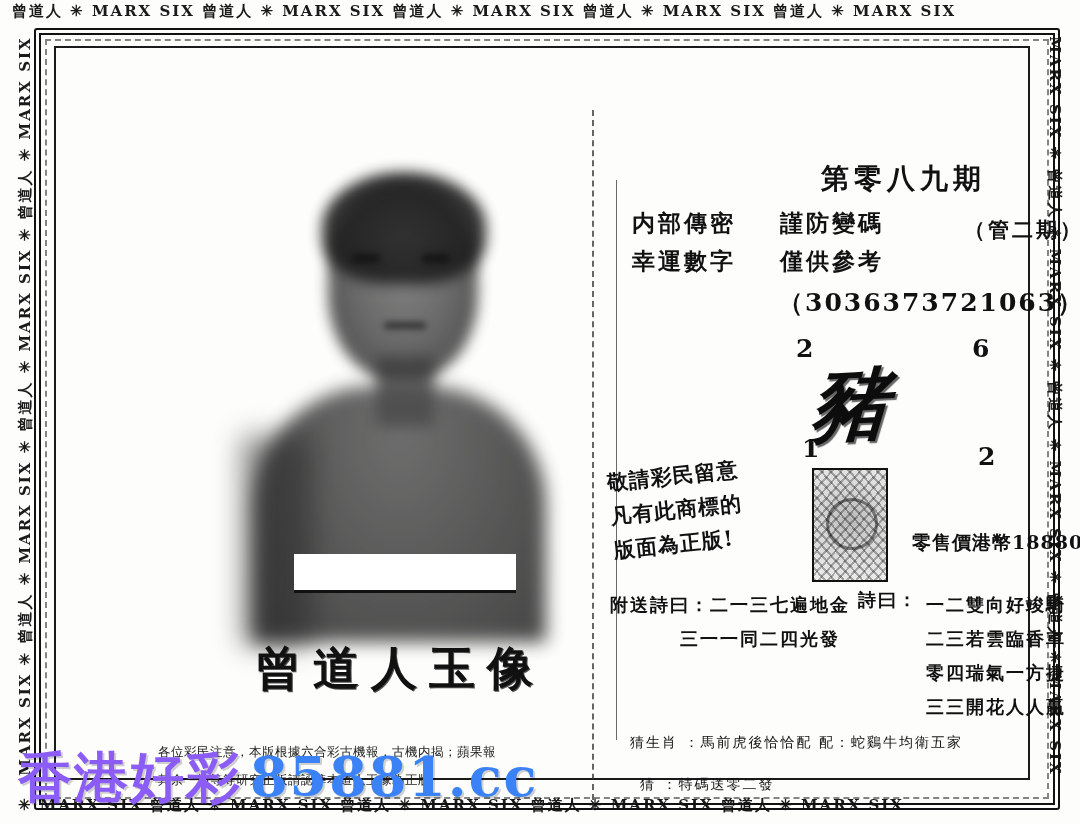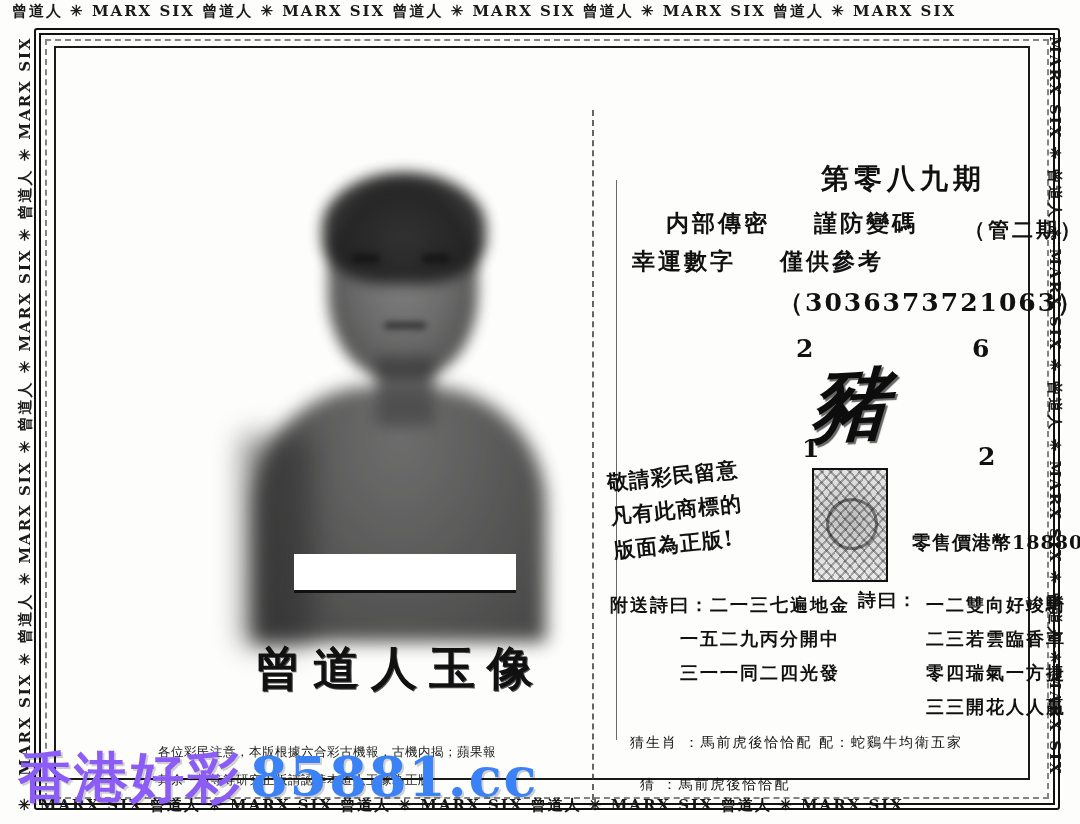--- a/index.html
+++ b/index.html
@@ -222,21 +222,21 @@
     letter-spacing: 5px;
   }
   .line-row {
     position: absolute;
     font-family: "DejaVu Serif", serif;
     font-size: 23px;
     letter-spacing: 3px;
     font-weight: bold;
     white-space: nowrap;
   }
-  #row-1 { left: 36px; top: 110px; margin-left: 34px; }
+  #row-1 { left: 36px; top: 110px; }
   #row-2 { left: 36px; top: 148px; }
   .gap { display: inline-block; width: 22px; }
 
   #period-tag {
     position: absolute;
     left: 368px; top: 118px;
     font-family: "DejaVu Serif", serif;
     font-size: 21px;
     letter-spacing: 3px;
     font-weight: bold;
@@ -461,34 +461,33 @@
         <span class="hand-line">凡有此商標的</span>
         <span class="hand-line">版面為正版!</span>
       </div>
 
       <div id="stamp"></div>
 
       <div id="price-line">零售價港幣18880元整</div>
 
       <div id="poem-left">
         <span class="pl"><span>附送詩曰：</span><span>二一三七遍地金</span></span>
-        <span class="pl indent">一五二九丙分開中</span>
         <span class="pl indent">三一一同二四光發</span>
       </div>
 
       <div id="poem-right-label">詩曰：</div>
       <div id="poem-right">
         <span>一二雙向好竣騎</span>
         <span>二三若雲臨香車</span>
         <span>零四瑞氣一方捷</span>
         <span>三三開花人人贏</span>
       </div>
 
       <div id="zodiac-guess">猜生肖 ：馬前虎後恰恰配 配：蛇鷄牛均衛五家</div>
-      <div id="guess-line">猜 ：馬前虎後恰恰配</div>
+      <div id="guess-line">猜 ：特碼送零二發</div>
     </div>
   </div>
 
   <div id="watermark">
     <span id="wm-cn">香港好彩</span><span id="wm-num">85881.cc</span>
   </div>
 
 </div>
 
 </body></html>

